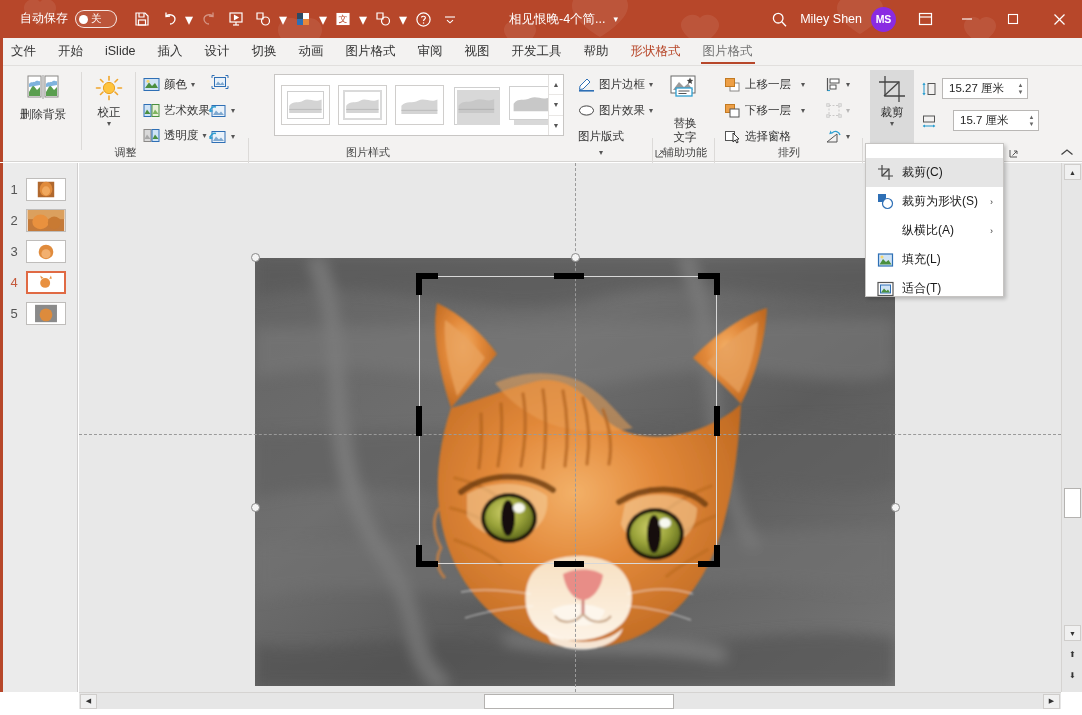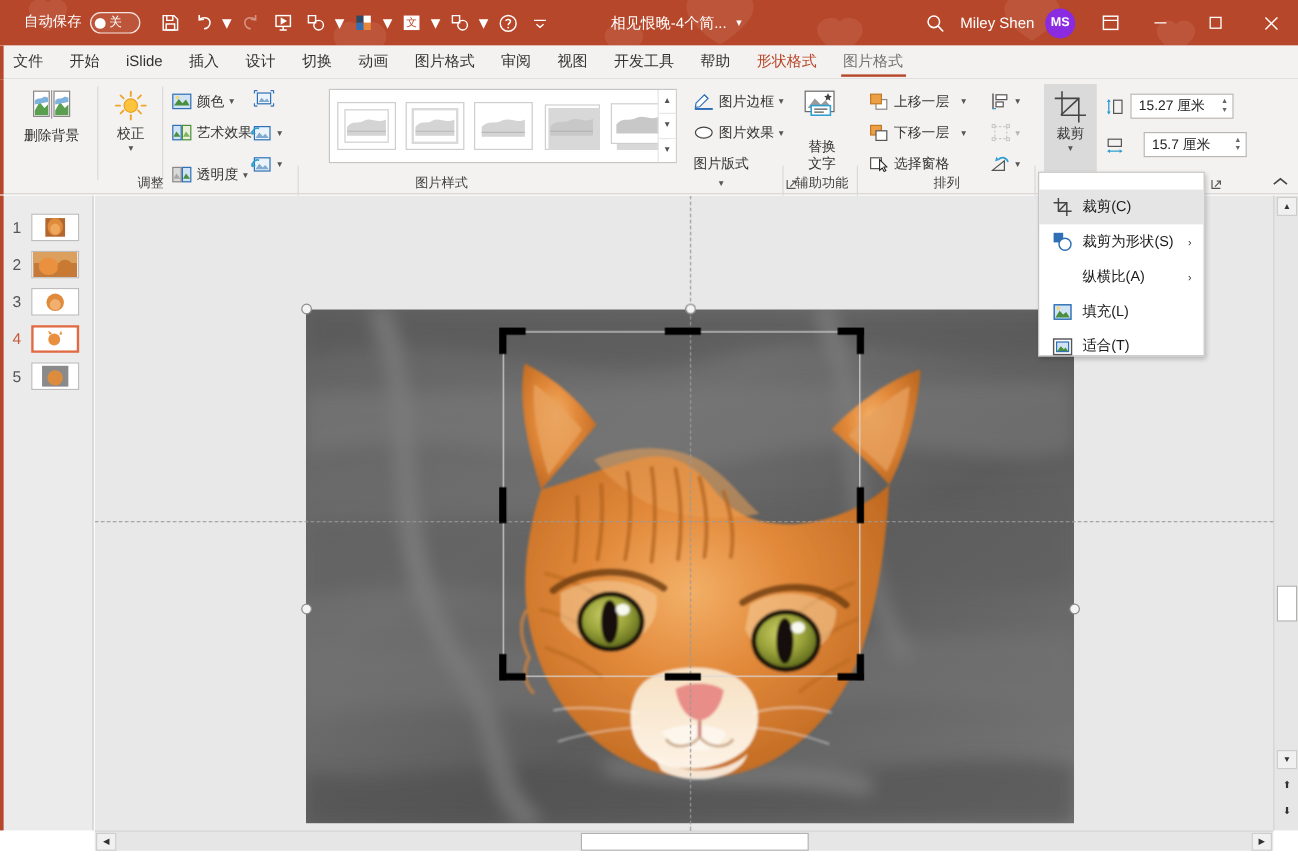--- a/index.html
+++ b/index.html
@@ -437,21 +437,21 @@
       <div class="smallrow" style="position:absolute;left:140px;top:33px;">
         <svg width="17" height="15" viewBox="0 0 17 15">
           <rect x="1" y="1.5" width="7" height="12" fill="#cfe3f5" stroke="#2e6fb5" stroke-width="1"></rect>
           <path d="M1.5 11 L4 6.5 L7.5 11z" fill="#4a8f3f"></path>
           <rect x="9" y="1.5" width="7" height="12" fill="#e8f0d8" stroke="#4a8f3f" stroke-width="1"></rect>
           <path d="M9.5 11 L12 6.5 L15.5 11z" fill="#7fb55f"></path>
         </svg>
         <span>艺术效果</span>
         <span class="caret-s">▾</span>
       </div>
-      <div class="smallrow" style="position:absolute;left:140px;top:68px;">
+      <div class="smallrow" style="position:absolute;left:140px;top:58px;">
         <svg width="17" height="15" viewBox="0 0 17 15">
           <rect x="1" y="1.5" width="7" height="12" fill="#d9d9d9" stroke="#8a8886" stroke-width="1"></rect>
           <path d="M1.5 11 L4 6.5 L7.5 11z" fill="#a8a8a8"></path>
           <rect x="9" y="1.5" width="7" height="12" fill="#cfe3f5" stroke="#2e6fb5" stroke-width="1"></rect>
           <path d="M9.5 11 L12 6.5 L15.5 11z" fill="#4a8f3f"></path>
         </svg>
         <span>透明度</span>
         <span class="caret-s">▾</span>
       </div>
 

